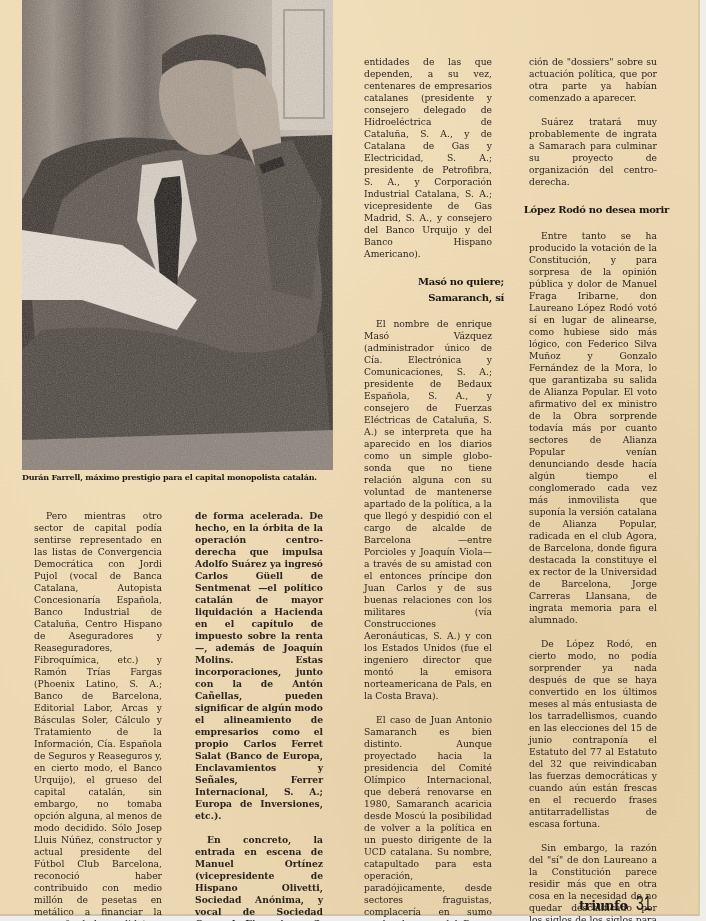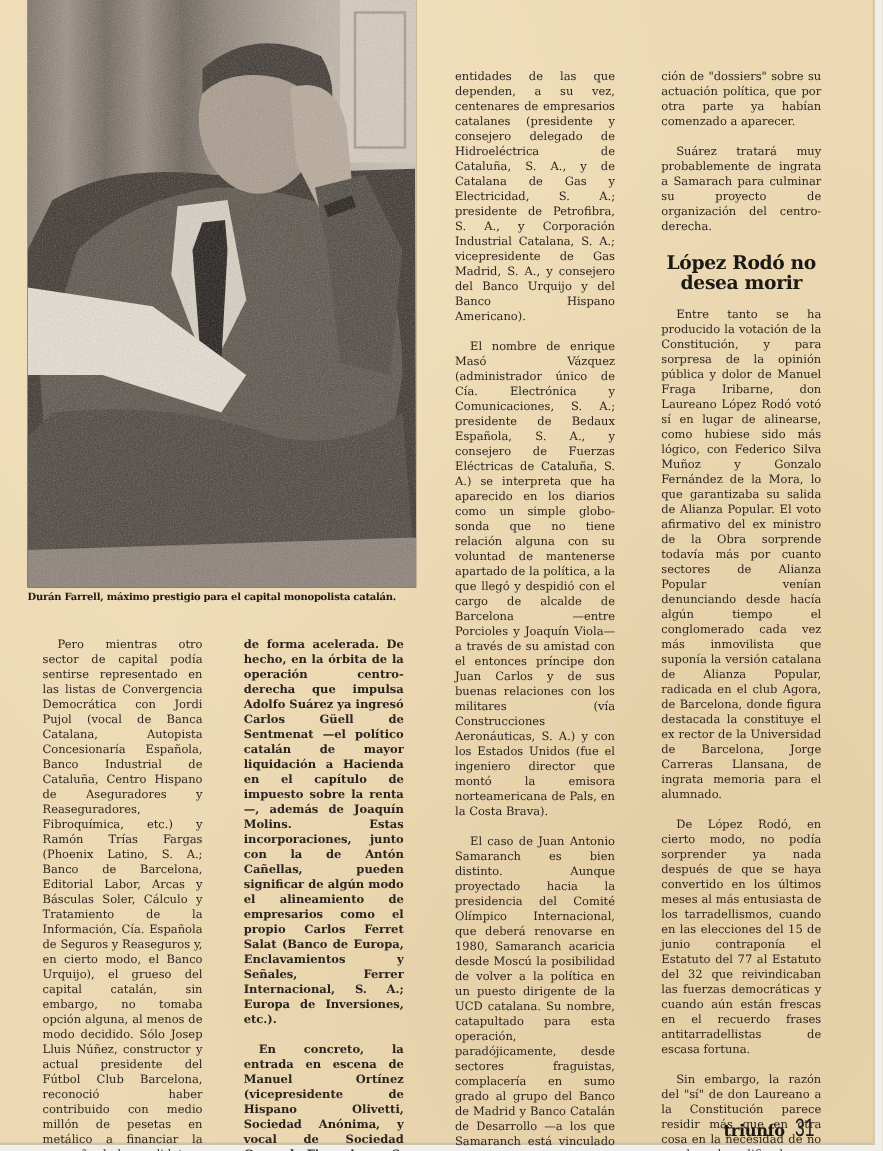--- a/index.html
+++ b/index.html
@@ -35,23 +35,23 @@
     font-family: "DejaVu Serif", serif;
     font-size: 9.2px; line-height: 12px;
     color: #2a2520;
     text-align: justify;
     hyphens: manual;
   }
   .col p { margin: 12px; text-indent: 12px; }
   .col p.noindent { text-indent: 0; }
   .col h2 {
     font-family: "DejaVu Serif", serif;
-    font-weight: bold; font-size: 15px; line-height: 16px;
+    font-weight: bold; font-size: 10px; line-height: 16px;
     margin: 14px 0 9px 0; color: #1b1815;
-    text-align: center;
+    text-align: right;
     letter-spacing: -0.3px;
   }
   #col1 { left: 22px; top: 498px; width: 152px; }
   #col2 { left: 183px; top: 498px; width: 152px; font-weight: bold; }
   #col3 { left: 352px; top: 44px; width: 152px; }
   #col4 { left: 517px; top: 44px; width: 152px; }
   .endmark {
     display: inline-block; width: 7px; height: 7px; background: #1f1c19;
     margin-left: 2px; vertical-align: -1px;
   }
@@ -129,20 +129,21 @@
     <p>Sin embargo, en las próximas semanas el alineamiento del capital catalán puede producirse</p>
   </div>
 
   <div class="col" id="col2">
     <p class="noindent">de forma acelerada. De hecho, en la órbita de la operación centro-derecha que impulsa Adolfo Suárez ya ingresó Carlos Güell de Sentmenat —el político catalán de mayor liquidación a Hacienda en el capítulo de impuesto sobre la renta—, además de Joaquín Molins. Estas incorporaciones, junto con la de Antón Cañellas, pueden significar de algún modo el alineamiento de empresarios como el propio Carlos Ferret Salat (Banco de Europa, Enclavamientos y Señales, Ferrer Internacional, S. A.; Europa de Inversiones, etc.).</p>
     <p>En concreto, la entrada en escena de Manuel Ortínez (vicepresidente de Hispano Olivetti, Sociedad Anónima, y vocal de Sociedad General Financiera, S. A.) puede servir de catalizador de ese alineamiento político del capital que se pondría realmente en marcha si se produjera la incorporación a la cabeza de la operación de Pere Durán Farell, quien a su reconocida capacidad de gestión une la representación de un ramillete de</p>
   </div>
 
   <div class="col" id="col3">
     <p class="noindent">entidades de las que dependen, a su vez, centenares de empresarios catalanes (presidente y consejero delegado de Hidroeléctrica de Cataluña, S. A., y de Catalana de Gas y Electricidad, S. A.; presidente de Petrofibra, S. A., y Corporación Industrial Catalana, S. A.; vicepresidente de Gas Madrid, S. A., y consejero del Banco Urquijo y del Banco Hispano Americano).</p>
+    <h2>Masó no quiere; Samaranch, sí</h2>
     <p>El nombre de enrique Masó Vázquez (administrador único de Cía. Electrónica y Comunicaciones, S. A.; presidente de Bedaux Española, S. A., y consejero de Fuerzas Eléctricas de Cataluña, S. A.) se interpreta que ha aparecido en los diarios como un simple globo-sonda que no tiene relación alguna con su voluntad de mantenerse apartado de la política, a la que llegó y despidió con el cargo de alcalde de Barcelona —entre Porcioles y Joaquín Viola— a través de su amistad con el entonces príncipe don Juan Carlos y de sus buenas relaciones con los militares (vía Construcciones Aeronáuticas, S. A.) y con los Estados Unidos (fue el ingeniero director que montó la emisora norteamericana de Pals, en la Costa Brava).</p>
     <p>El caso de Juan Antonio Samaranch es bien distinto. Aunque proyectado hacia la presidencia del Comité Olímpico Internacional, que deberá renovarse en 1980, Samaranch acaricia desde Moscú la posibilidad de volver a la política en un puesto dirigente de la UCD catalana. Su nombre, catapultado para esta operación, paradójicamente, desde sectores fraguistas, complacería en sumo grado al grupo del Banco de Madrid y Banco Catalán de Desarrollo —a los que Samaranch está vinculado—, y que preside Jaime Castells Lastortras, con el apellido Villaverde entre los fundadores de la entidad. Observadores bien situados advierten que Samaranch ya fracasó con su proyecto político de Concordia Catalana, que abandonó en el ocaso de su estancia en la Diputación de Barcelona ante el temor de que su comparecencia a las elecciones acelerara la elabora-</p>
   </div>
 
   <div class="col" id="col4">
     <p class="noindent">ción de "dossiers" sobre su actuación política, que por otra parte ya habían comenzado a aparecer.</p>
     <p>Suárez tratará muy probablemente de ingrata a Samarach para culminar su proyecto de organización del centro-derecha.</p>
     <h2>López Rodó no desea morir</h2>
     <p>Entre tanto se ha producido la votación de la Constitución, y para sorpresa de la opinión pública y dolor de Manuel Fraga Iribarne, don Laureano López Rodó votó sí en lugar de alinearse, como hubiese sido más lógico, con Federico Silva Muñoz y Gonzalo Fernández de la Mora, lo que garantizaba su salida de Alianza Popular. El voto afirmativo del ex ministro de la Obra sorprende todavía más por cuanto sectores de Alianza Popular venían denunciando desde hacía algún tiempo el conglomerado cada vez más inmovilista que suponía la versión catalana de Alianza Popular, radicada en el club Agora, de Barcelona, donde figura destacada la constituye el ex rector de la Universidad de Barcelona, Jorge Carreras Llansana, de ingrata memoria para el alumnado.</p>
     <p>De López Rodó, en cierto modo, no podía sorprender ya nada después de que se haya convertido en los últimos meses al más entusiasta de los tarradellismos, cuando en las elecciones del 15 de junio contraponía el Estatuto del 77 al Estatuto del 32 que reivindicaban las fuerzas democráticas y cuando aún están frescas en el recuerdo frases antitarradellistas de escasa fortuna.</p>

